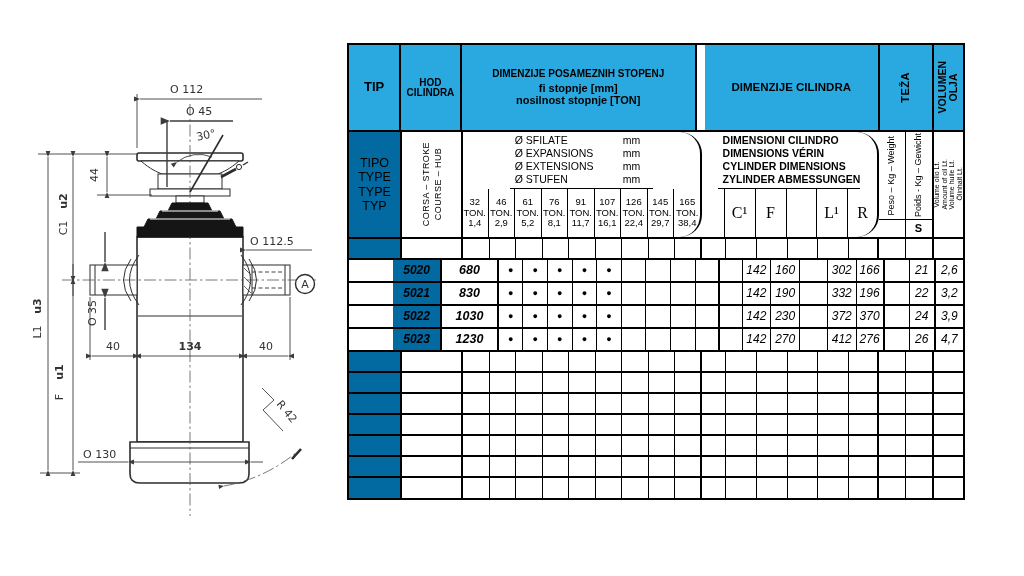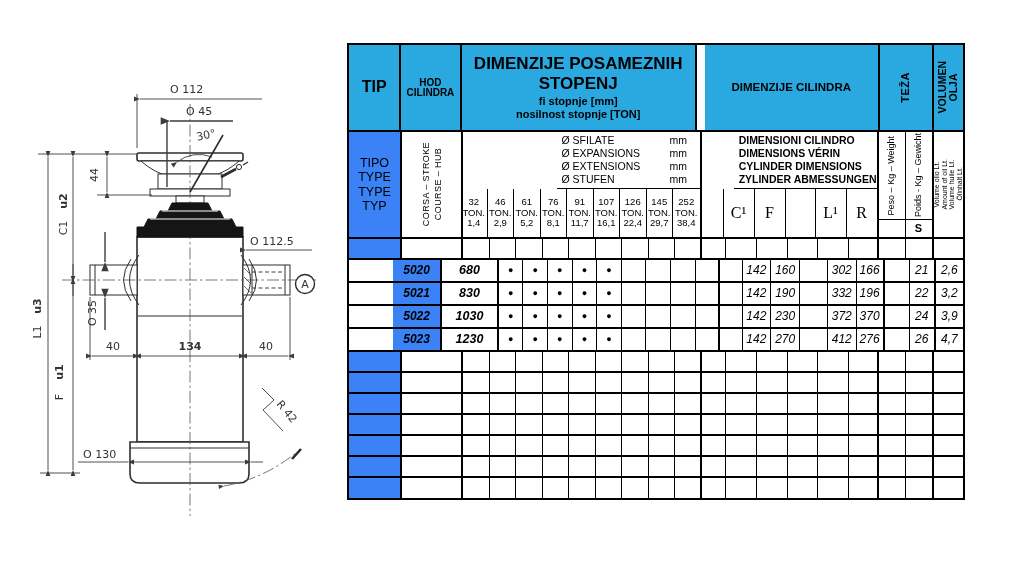--- a/index.html
+++ b/index.html
@@ -8,37 +8,37 @@
   .drawing-svg{position:absolute;left:0;top:0;}
 
   
   .spec{position:absolute;left:347px;top:43px;width:618px;height:457px;
         box-sizing:border-box;border:2px solid #000;background:#fff;}
   .row{display:flex;box-sizing:border-box;border-bottom:2px solid #000;}
   .row:last-child{border-bottom:none;}
   .c{box-sizing:border-box;display:flex;flex-direction:column;align-items:center;
      justify-content:center;overflow:hidden;font-size:12px;line-height:1.15;text-align:center;}
   .b1{border-right:1px solid #000;} .b2{border-right:2px solid #000;}
-  .g{background:#3b82f6;} .blue{background:#2aa9e0;}
+  .g{background:#0369a1;} .blue{background:#2aa9e0;}
   .w1{width:53px}.w2{width:61px}.w3{width:26.5px}.w4{width:24px}.w5{width:31px}
   .w6{width:31px}.w7{width:30px}.w8{width:31px}.w9{width:30px}.w10{width:27px}
   .w11{width:28px}.w12{width:29.5px}
   .h1{height:87px}.h2{height:107px}.rsp{height:21px}.rd{height:23px}.re{height:21px}.rel{height:20px}
   .h1 .c{font-weight:bold;}
-  .tiphead{font-size:16px;}
+  .tiphead{font-size:13px;}
   .hodhead{font-size:10px;line-height:10px;}
-  .stg1{font-size:17px;margin-bottom:2px;}
+  .stg1{font-size:10px;margin-bottom:2px;}
   .stg2{font-size:11px;}
   .cylhead{font-size:11.5px;margin-left:8px;}
   .rot{writing-mode:vertical-rl;transform:rotate(180deg);white-space:nowrap;}
   .teza{font-size:11px;letter-spacing:.5px;}
   .volh{font-size:10.5px;line-height:11px;text-align:center;}
   .tipo{font-size:12.5px;line-height:14.5px;}
   .corsa{font-size:9px;line-height:12px;letter-spacing:.4px;}
-  .grp{display:flex;flex-direction:column;align-items:flex-end;justify-content:flex-start;padding:0;}
+  .grp{display:flex;flex-direction:column;align-items:center;justify-content:flex-start;padding:0;border-radius:22px;}
   .topblk{height:57px;box-sizing:border-box;border-bottom:1px solid #000;
           display:flex;flex-direction:column;justify-content:center;padding-left:5px;}
   .sfl{display:flex;font-size:10.5px;line-height:13px;text-align:left;}
   .sfl .lb{width:108px;} .sfl .mm{width:30px;}
   .dtl{font-size:10.5px;line-height:13px;font-weight:bold;text-align:left;}
   .botblk{height:48px;display:flex;}
   .tonc{width:26.5px;box-sizing:border-box;border-right:1px solid #000;display:flex;
         flex-direction:column;align-items:center;justify-content:center;
         font-size:9.5px;line-height:10.5px;}
   .tonc:last-child,.dimc:last-child{border-right:none;}
@@ -272,21 +272,21 @@
               <span>126</span>
               <span>TON.</span>
               <span>22,4</span>
             </div>
           <div class="tonc">
               <span>145</span>
               <span>TON.</span>
               <span>29,7</span>
             </div>
           <div class="tonc">
-              <span>252</span>
+              <span>165</span>
               <span>TON.</span>
               <span>38,4</span>
             </div>
         </div>
       </div>
       <div class="c grp b2" style="width:177px">
         <div class="topblk">
           <div class="dtl">DIMENSIONI CILINDRO</div>
           <div class="dtl">DIMENSIONS VÉRIN</div>
           <div class="dtl">CYLINDER DIMENSIONS</div>

